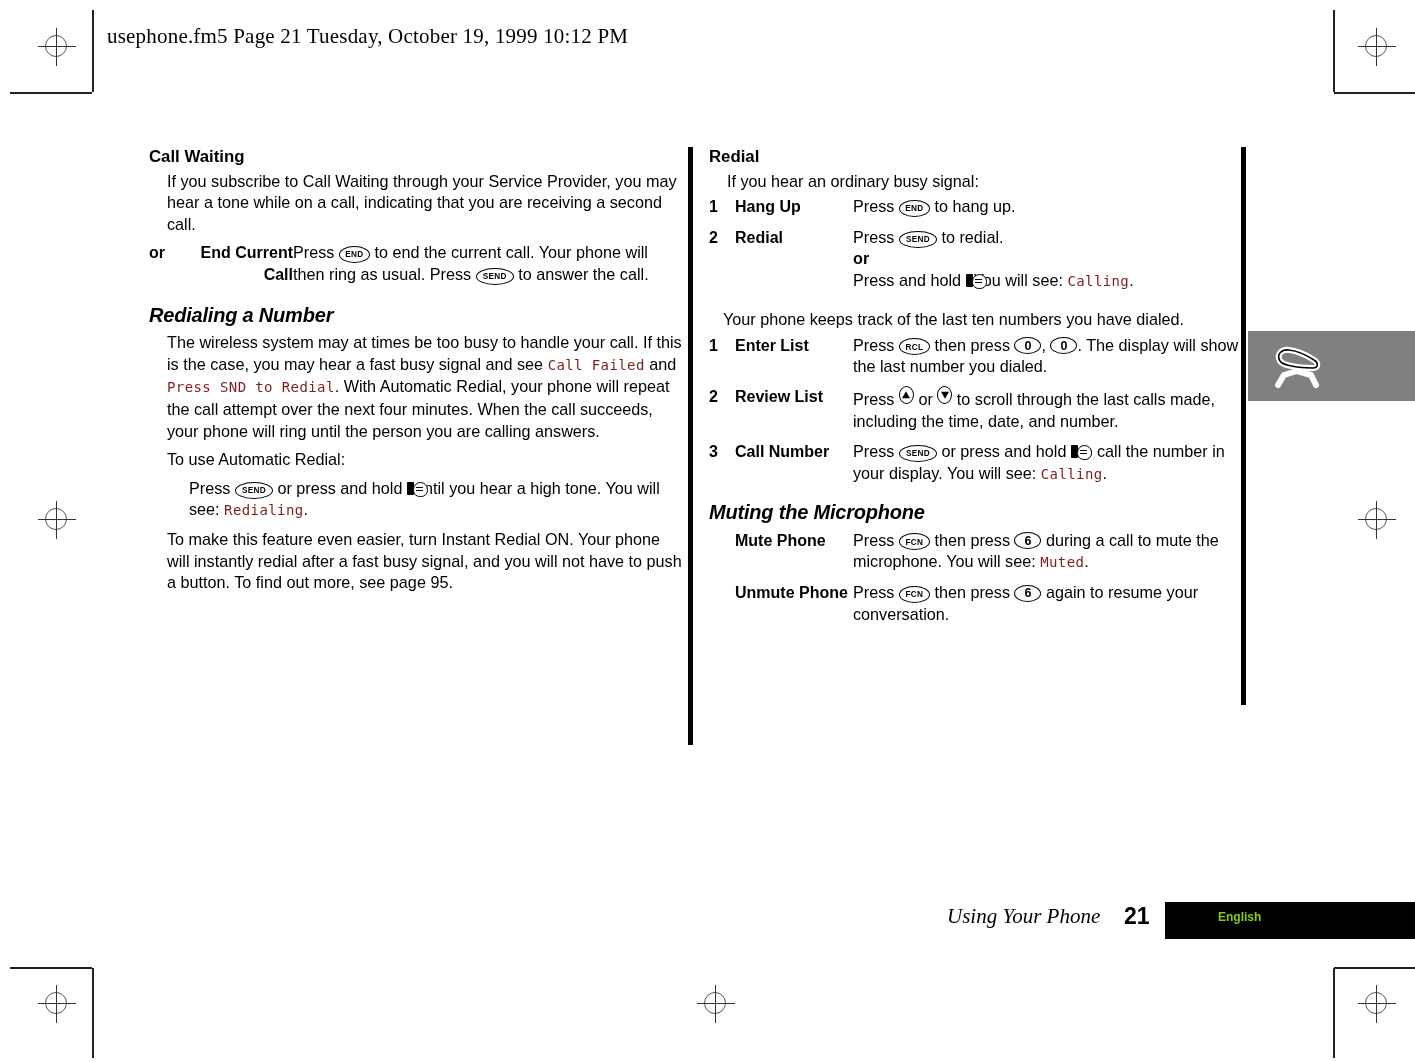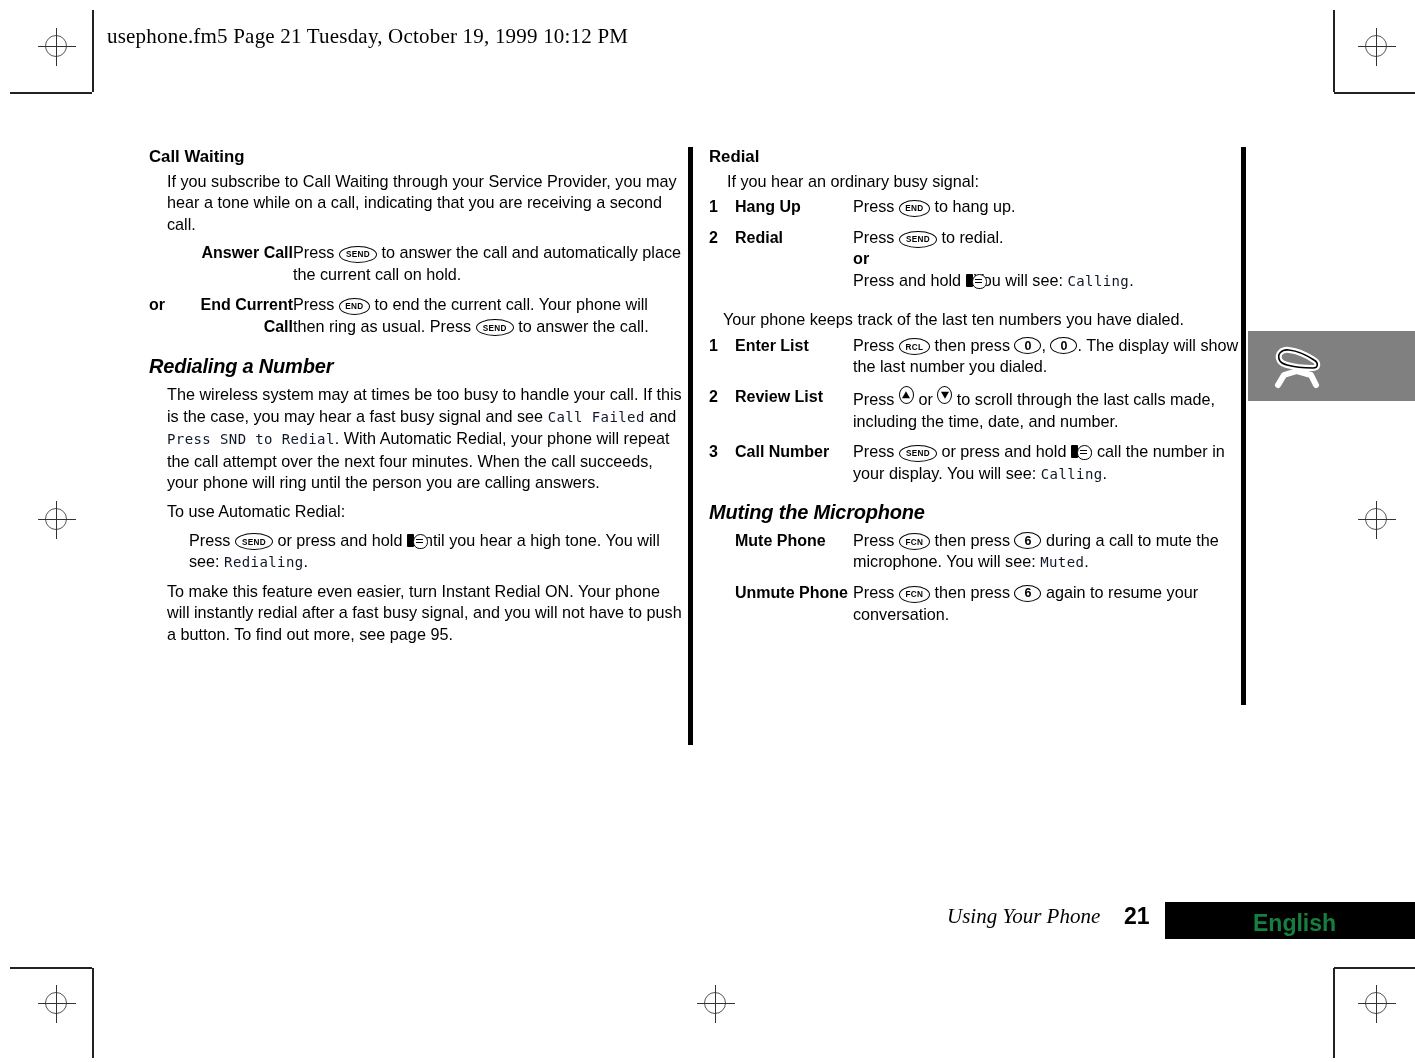--- a/index.html
+++ b/index.html
@@ -210,21 +210,21 @@
     width: 7px; height: 1.2px;
     background: #000;
     box-shadow: 0 3px 0 0 #000;
   }
 
   
   .lcd {
     font-family: "DejaVu Sans Mono", "Liberation Mono", monospace;
     font-size: 14px;
     letter-spacing: 0.4px;
-    color: #0f172a;
+    color: #7f1d1d;
     text-align: center;
   }
 
   
   .thumb-tab {
     position: absolute;
     left: 1248px;
     top: 331px;
     width: 167px;
     height: 70px;
@@ -254,24 +254,23 @@
     left: 1165px;
     top: 902px;
     width: 250px;
     height: 37px;
     background: #000;
   }
   .footer-lang-bar span {
     position: absolute;
     left: 53px;
     top: 8px;
-    color: #15803d;
-    font-size: 23px;
-    font-weight: bold;
-    margin-left: 35px;
+    color: #84cc16;
+    font-size: 12px;
+    font-weight: bold;
   }
 </style>
 </head>
 <body>
 
 <div class="reg-mark" style="left:38px; top:28px;">
   <div class="circ"></div>
     <div class="vl"></div>
     <div class="hl"></div>
 </div>
@@ -320,29 +319,20 @@
 <div class="col-rule" style="left:688px; top:147px; height:598px;"></div>
 <div class="col-rule" style="left:1241px; top:147px; height:558px;"></div>
 
 <div class="col col-left">
 
   <h3 class="sub">Call Waiting</h3>
   <p class="body">If you subscribe to Call Waiting through your Service Provider, you may hear a tone while on a call, indicating that you are receiving a second call.</p>
 
   <table class="steps">
     <tbody>
-        <tr>
-      <td class="num"></td>
-      <td class="lbl ralign">Answer Call</td>
-      <td class="desc">
-        <span>Press</span>
-        <span class="key wide">SEND</span>
-        <span>to answer the call and automatically place the current call on hold.</span>
-      </td>
-    </tr>
     <tr>
       <td class="num">or</td>
       <td class="lbl ralign">End Current Call</td>
       <td class="desc">
         <span>Press</span>
         <span class="key med">END</span>
         <span>to end the current call. Your phone will then ring as usual. Press</span>
         <span class="key wide">SEND</span>
         <span>to answer the call.</span>
       </td>

